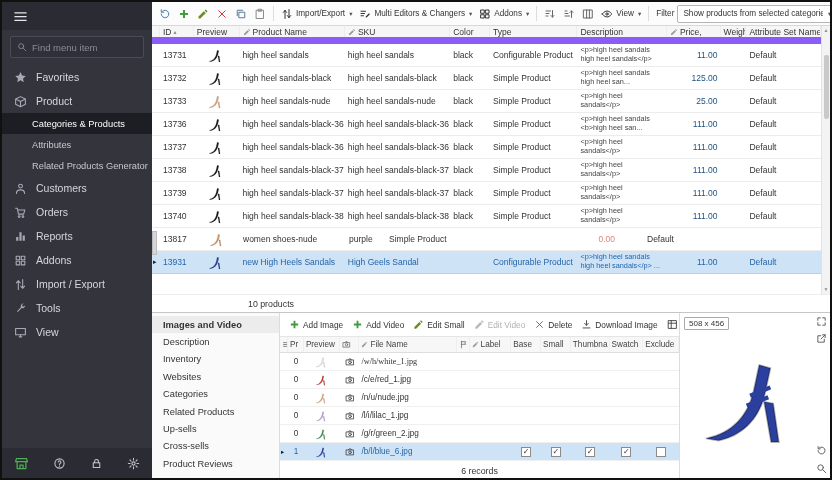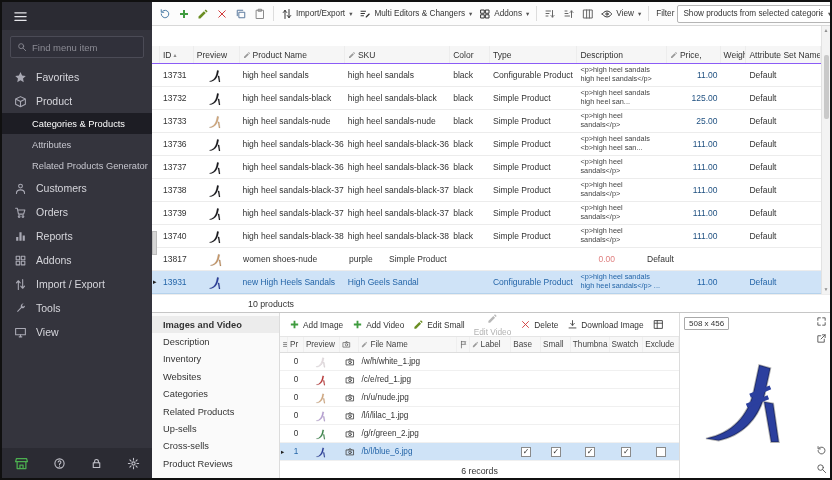--- a/index.html
+++ b/index.html
@@ -23,29 +23,29 @@
 .sb-item.sub{height:21px;padding-left:30px;font-size:9.3px;color:#c7c7cf;}
 .sb-item.sel{background:#1d1d24;color:#fff;}
 .sb-bottom{height:30px;background:#2b2b33;display:flex;align-items:center;justify-content:space-between;padding:0 12px;flex-shrink:0;}
 .sb-bottom .ic{color:#c2c2ca;cursor:pointer;}
 .sb-bottom .ic.green{color:#4caf50;}
 
 .main{flex:1;min-width:0;display:flex;flex-direction:column;position:relative;background:#fff;}
 .toolbar{height:24px;display:flex;align-items:center;gap:1px;padding:0 4px;font-size:8.2px;color:#333;border-bottom:1px solid #d8d8d8;background:#fcfcfc;white-space:nowrap;overflow:hidden;flex-shrink:0;}
 .tb-btn{display:flex;align-items:center;gap:3px;padding:2px 3px;cursor:pointer;border-radius:2px;flex-shrink:0;}
 .tb-btn .ic{width:12px;height:12px;}
-.tb-btn.disabled{color:#b2b2b2;flex-direction:column;}
+.tb-btn.disabled{color:#b2b2b2;}
 .tb-sep{width:1px;height:15px;background:#ddd;margin:0 3px;flex-shrink:0;}
 .tb-label{margin:0 2px 0 3px;flex-shrink:0;}
 .arr{font-size:6.5px;color:#555;margin-left:1px;}
 .tb-select{height:18px;width:160px;border:1px solid #b5b5b5;border-radius:2px;background:#fff;display:flex;align-items:center;justify-content:space-between;gap:4px;padding:0 5px;font-size:8.2px;cursor:pointer;flex-shrink:0;}
 .tb-select .val{overflow:hidden;white-space:nowrap;}
 
 .grid-wrap{flex:1;display:flex;flex-direction:column;position:relative;min-height:0;padding-right:9px;}
-.grid-head{height:18px;display:flex;align-items:center;background:#f6f6f6;border-bottom:1px solid #8b5cf6;font-size:8.5px;color:#333;flex-shrink:0;margin-top:20px;}
+.grid-head{height:18px;display:flex;align-items:center;background:#f6f6f6;border-bottom:7px solid #8b5cf6;font-size:8.5px;color:#333;flex-shrink:0;}
 .gh-cell{height:100%;display:flex;align-items:center;gap:2px;padding:0 3px;overflow:hidden;white-space:nowrap;border-right:1px solid #ededed;}
 .sortmark{font-size:6px;color:#888;}
 .grid-body{flex:1;overflow:hidden;}
 .g-row{height:23px;display:flex;align-items:center;border-bottom:1px solid #ececec;font-size:8.5px;color:#333;cursor:pointer;}
 .g-row .cell{padding:0 3px;overflow:hidden;white-space:nowrap;height:100%;display:flex;align-items:center;}
 .cell.marker{padding:0 1px;font-size:7px;color:#222;}
 .cell.pv{justify-content:center;}
 .cell.desc{white-space:normal;font-size:7.3px;line-height:8.6px;color:#444;align-items:center;}
 .cell.price{justify-content:flex-end;color:#1f5080;}
 .cell.price.red{color:#e08080;}
@@ -770,21 +770,21 @@
               </div>
               <div class="icell ctr" style="width: 20px;">
                 <span class="ic" style="color: rgb(68, 68, 68); width: 10px; height: 10px;">
                   <svg viewBox="0 0 24 24" fill="none" stroke="currentColor" stroke-width="2" stroke-linecap="round" stroke-linejoin="round">
                     <rect x="3.5" y="7" width="17" height="12"></rect>
                     <path d="M8.5 7l1.8-2.6h3.4L15.5 7"></path>
                     <circle cx="12" cy="12.8" r="3.2"></circle>
                   </svg>
                 </span>
               </div>
-              <div class="icell" style="width: 98px;">/w/h/white_1.jpg</div>
+              <div class="icell" style="width: 98px; font-family: Liberation Serif, serif;">/w/h/white_1.jpg</div>
               <div class="icell" style="width: 13px;"></div>
               <div class="icell" style="width: 42px;"></div>
               <div class="icell ctr" style="width: 30px;"></div>
               <div class="icell ctr" style="width: 30px;"></div>
               <div class="icell ctr" style="width: 39px;"></div>
               <div class="icell ctr" style="width: 34px;"></div>
               <div class="icell ctr" style="width: 36px;"></div>
             </div>
             <div class="img-row">
               <div class="icell marker" style="width: 8px;"></div>

